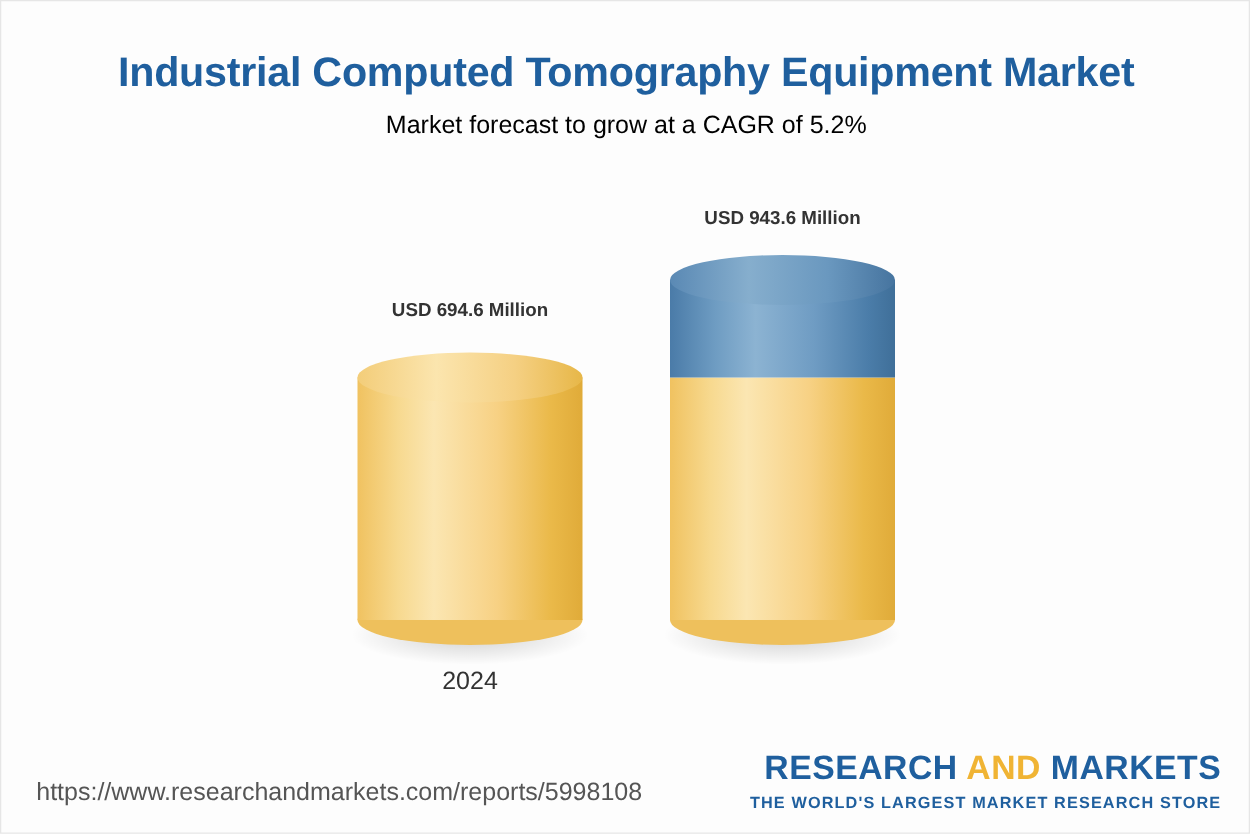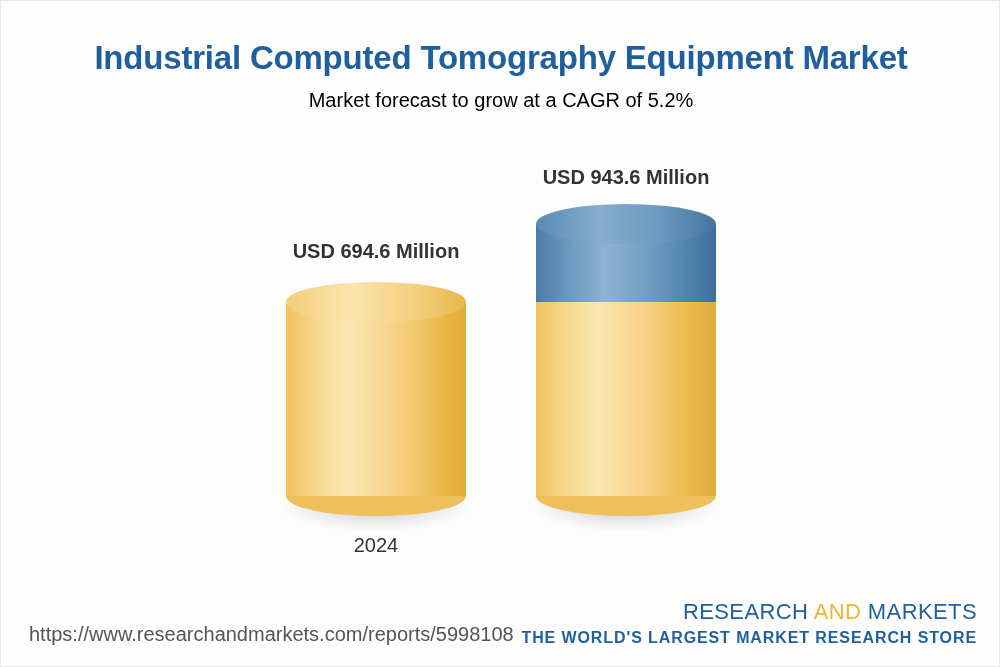--- a/index.html
+++ b/index.html
@@ -54,21 +54,21 @@
   .bar-group {
     position: absolute;
     bottom: 0;
   }
   .bar-label {
     position: absolute;
     width: 320px;
     left: 50%;
     margin-left: -160px;
     text-align: center;
-    font-size: 20px;
+    font-size: 15px;
     font-weight: bold;
     color: #333333;
     white-space: nowrap;
   }
   .axis-label {
     position: absolute;
     width: 320px;
     left: 50%;
     margin-left: -160px;
     text-align: center;
@@ -111,32 +111,32 @@
     color: #555555;
   }
   #logo {
     position: absolute;
     right: 22px;
     top: 600px;
     text-align: right;
     line-height: 1;
   }
   #logo-main {
-    font-size: 22px;
-    font-weight: normal;
+    font-size: 27px;
+    font-weight: bold;
     letter-spacing: 0.4px;
     color: #1f5f9e;
     white-space: nowrap;
   }
   #logo-main .and {
     color: #f0b434;
   }
   #logo-sub {
     margin-top: 7px;
-    font-size: 16px;
+    font-size: 13px;
     font-weight: bold;
     letter-spacing: 0.9px;
     color: #1f5f9e;
     white-space: nowrap;
   }
 </style>
 </head>
 <body>
 
 <div id="page">

